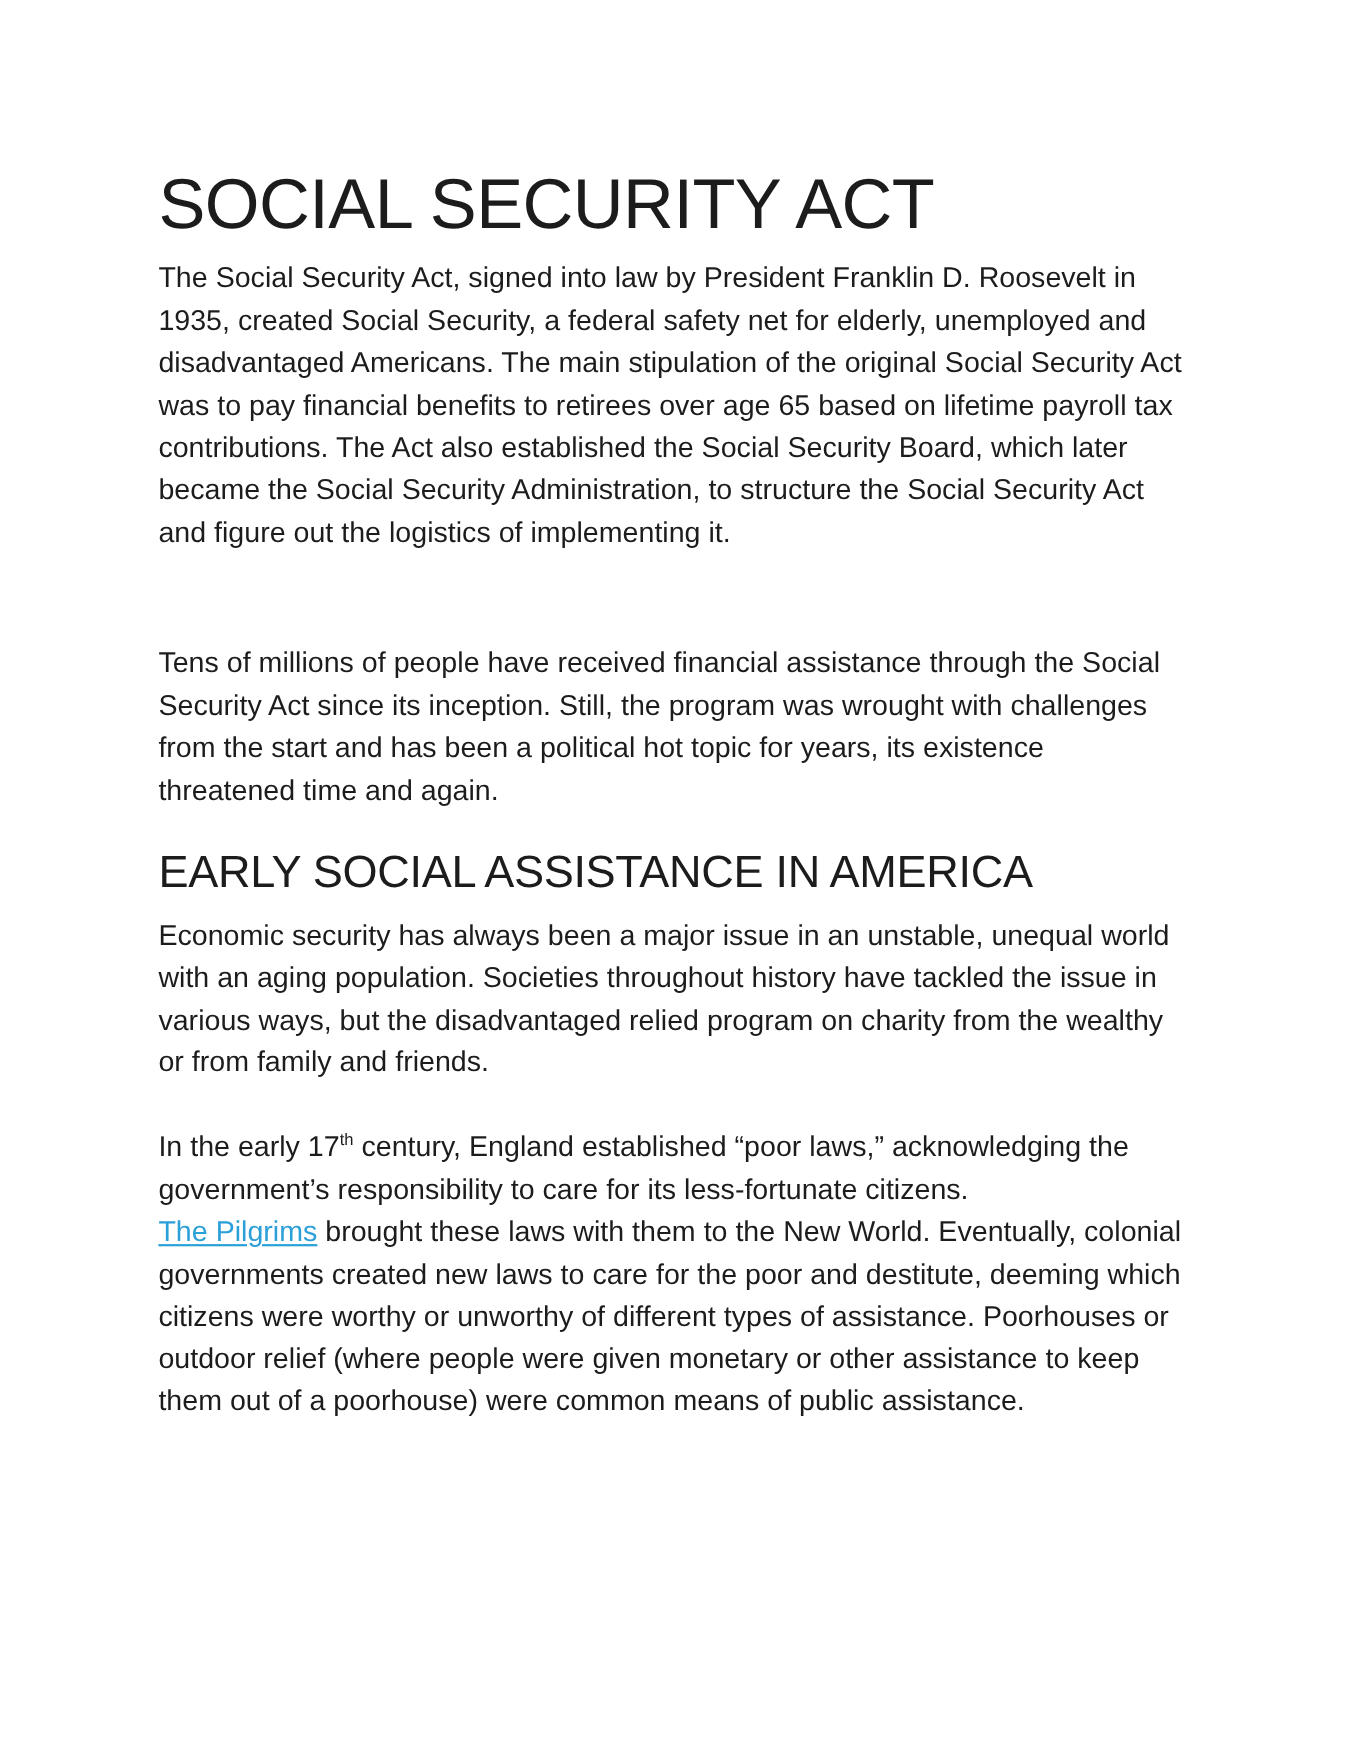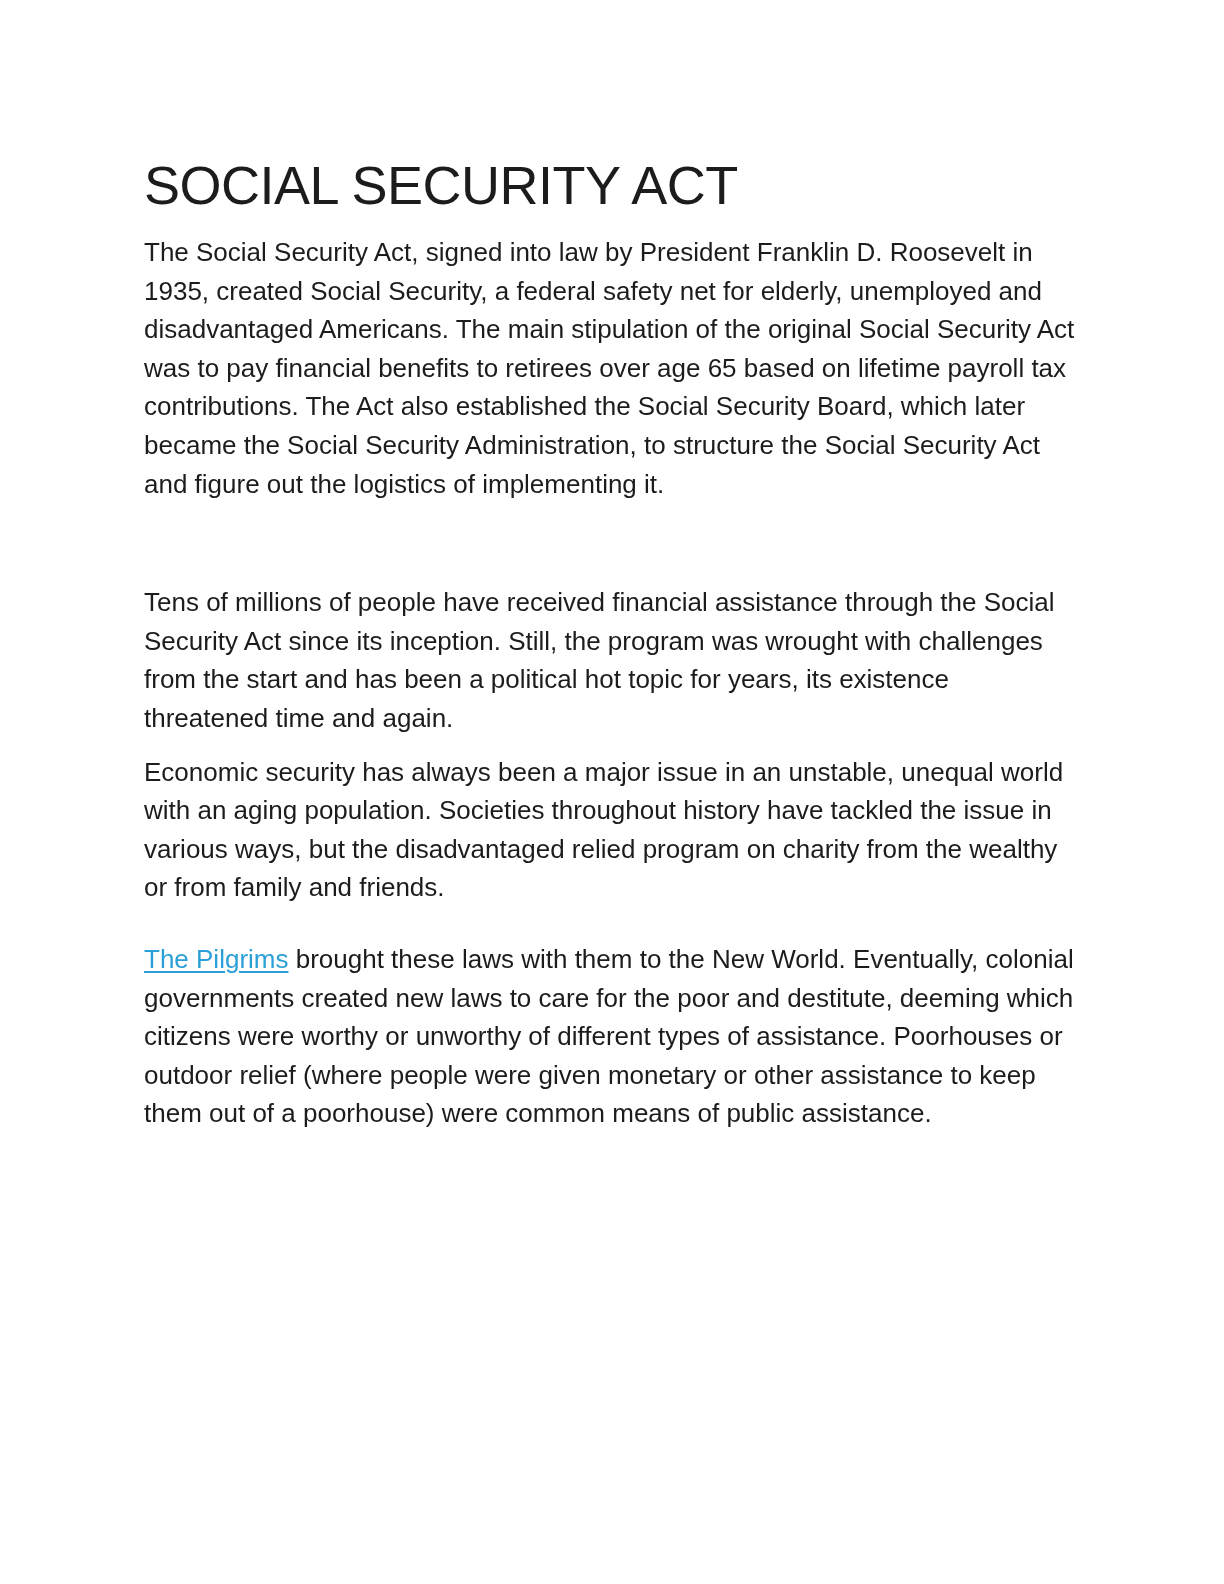--- a/index.html
+++ b/index.html
@@ -16,38 +16,38 @@
     padding: 0 144px;
     display: flex;
     flex-direction: column;
     align-items: flex-start;
     font-family: "Liberation Sans", "DejaVu Sans", sans-serif;
     color: #1c1c1c;
     overflow: hidden;
   }
   .doc-title {
     margin: 148px 0 0 0;
-    font-size: 54px;
+    font-size: 64px;
     line-height: 74px;
     font-weight: 400;
     letter-spacing: -0.5px;
     white-space: nowrap;
   }
   .para {
     margin: 0;
     font-size: 26px;
     line-height: 38.6px;
     font-weight: 400;
     width: 936px;
   }
   .para-intro    { margin-top: 11px; }
   .para-overview { margin-top: 80px; }
   .para-economic { margin-top: 15px; }
   .para-poorlaws { margin-top: 38px; }
-  .para-pilgrims { margin-top: 33px; }
+  .para-pilgrims { }
   .section-heading {
     margin: 30px 0 0 0;
     font-size: 41px;
     line-height: 48px;
     font-weight: 400;
     letter-spacing: -0.3px;
     white-space: nowrap;
   }
   .sup {
     font-size: 0.58em;
@@ -66,19 +66,21 @@
 <body>
 
 <div class="page">
 
   <h1 class="doc-title">SOCIAL SECURITY ACT</h1>
 
   <p class="para para-intro">The Social Security Act, signed into law by President Franklin D. Roosevelt in 1935, created Social Security, a federal safety net for elderly, unemployed and disadvantaged Americans. The main stipulation of the original Social Security Act was to pay financial benefits to retirees over age 65 based on lifetime payroll tax contributions. The Act also established the Social Security Board, which later became the Social Security Administration, to structure the Social Security Act and figure out the logistics of implementing it.</p>
 
   <p class="para para-overview">Tens of millions of people have received financial assistance through the Social Security Act since its inception. Still, the program was wrought with challenges from the start and has been a political hot topic for years, its existence threatened time and again.</p>
 
+  <h2 class="section-heading">EARLY SOCIAL ASSISTANCE IN AMERICA</h2>
 
   <p class="para para-economic">Economic security has always been a major issue in an unstable, unequal world with an aging population. Societies throughout history have tackled the issue in various ways, but the disadvantaged relied program on charity from the wealthy or from family and friends.</p>
 
+  <p class="para para-poorlaws"><span>In the early 17</span><span class="sup">th</span><span> century, England established “poor laws,” acknowledging the government’s responsibility to care for its less-fortunate citizens.</span></p>
 
   <p class="para para-pilgrims"><a class="doc-link">The Pilgrims</a><span> brought these laws with them to the New World. Eventually, colonial governments created new laws to care for the poor and destitute, deeming which citizens were worthy or unworthy of different types of assistance. Poorhouses or outdoor relief (where people were given monetary or other assistance to keep them out of a poorhouse) were common means of public assistance.</span></p>
 
 </div>
 
 </body></html>

